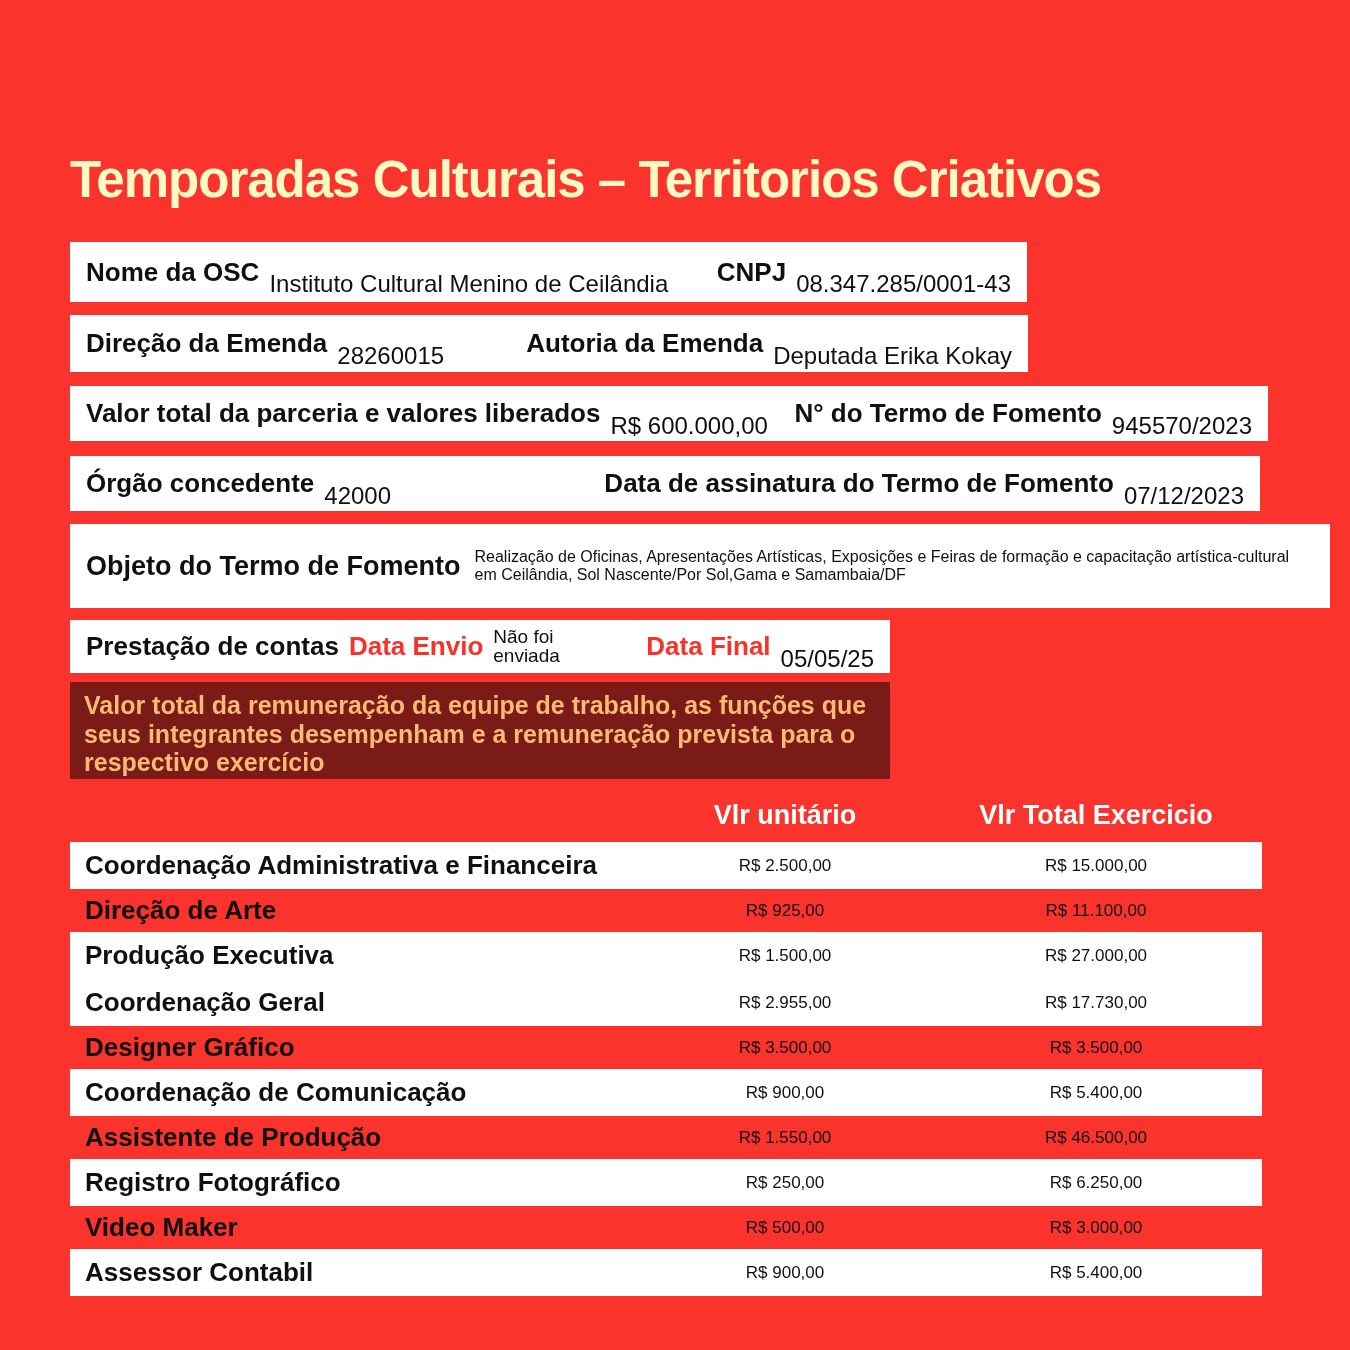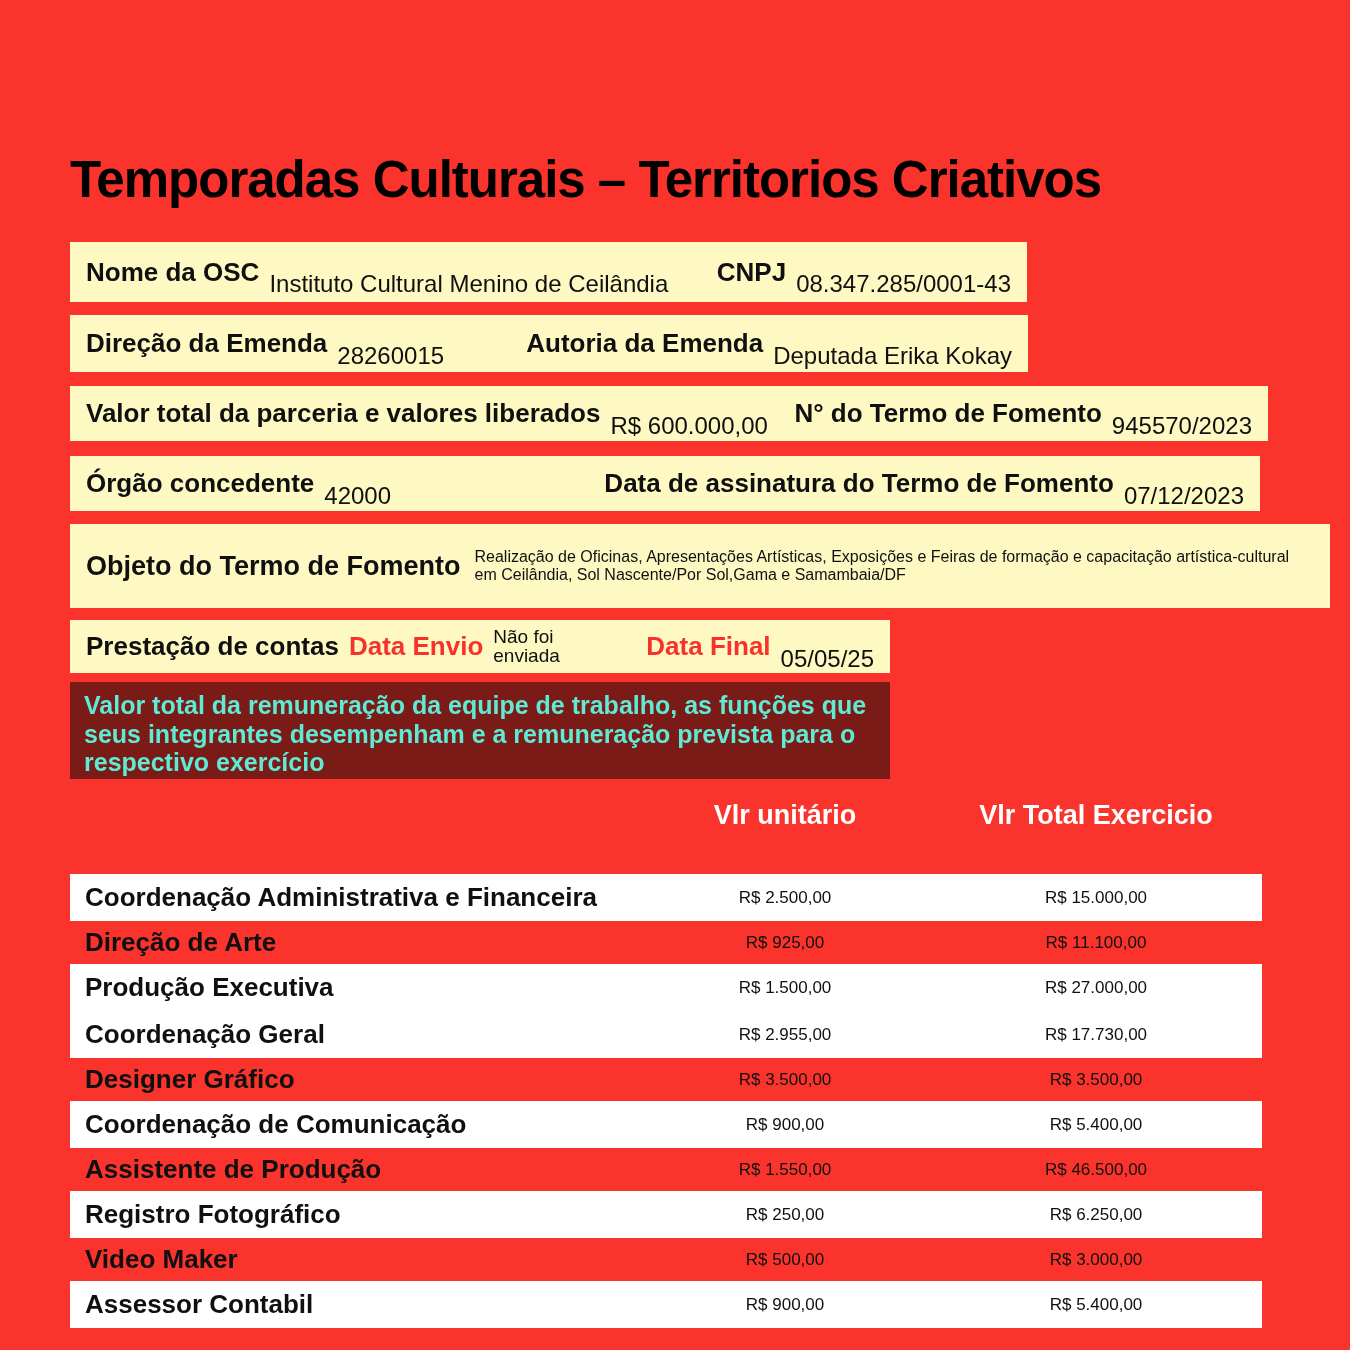--- a/index.html
+++ b/index.html
@@ -4,24 +4,24 @@
 <style>
   html,body { margin:0; padding:0; background:#FA332C; }
   .canvas {
     position:relative; width:1350px; height:1350px;
     background:#FA332C; overflow:hidden;
     font-family:"Liberation Sans", sans-serif; color:#101010;
   }
   .page-title {
     position:absolute; left:70px; top:150px;
     font-size:51px; font-weight:800; letter-spacing:-1px;
-    color:#000000; white-space:nowrap;
+    color:#fef9c3; white-space:nowrap;
   }
   .bar {
-    position:absolute; left:70px; background:#fef9c3;
+    position:absolute; left:70px; background:#ffffff;
     display:flex; align-items:center; box-sizing:border-box;
     padding:0 16px; gap:10px;
   }
   .lbl { font-weight:bold; font-size:26px; white-space:nowrap; }
   .val { font-weight:normal; font-size:24px; white-space:nowrap;margin-top:24px; }
   .push { margin-left:auto; }
   .bar-osc      { top:242px; height:60px; width:957px; }
   .bar-emenda   { top:315px; height:57px; width:958px; }
   .bar-valor    { top:386px; height:55px; width:1198px; }
   .bar-orgao    { top:456px; height:55px; width:1190px; }
@@ -32,29 +32,29 @@
     white-space:normal; flex:1 1 auto;
   }
   .bar-prestacao { top:620px; height:53px; width:820px; }
   .accent { color:#F8322B; }
   .small-stack {
     font-size:19px; line-height:0.98; width:92px; white-space:normal;
     font-weight:normal;
   }
   .dark-box {
     position:absolute; left:70px; top:682px; width:820px; height:97px;
-    background:#7A1B18; color:#5eead4; box-sizing:border-box;
+    background:#7A1B18; color:#fdba74; box-sizing:border-box;
     padding:9px 14px; font-size:25px; font-weight:800; line-height:1.14;
   }
   .thead {
     position:absolute; left:70px; top:795px; width:1192px; height:40px;
     display:grid; grid-template-columns:570px 290px 332px; align-items:center;
   }
   .thead .hcell { text-align:center; font-weight:800; font-size:27px; color:#ffffff; }
-  .ttable { position:absolute; left:70px; top:842px; width:1192px;margin-top:32px; }
+  .ttable { position:absolute; left:70px; top:842px; width:1192px; }
   .trow { display:grid; grid-template-columns:570px 290px 332px; align-items:center; }
   .trow.white { background:#ffffff; height:47px; }
   .trow.red   { background:transparent; height:43px; }
   .trow .role { font-weight:bold; font-size:26px; padding-left:15px; white-space:nowrap; }
   .trow .cell { text-align:center; font-size:17px; }
 </style>
 </head>
 <body>
 
 <div class="canvas">

